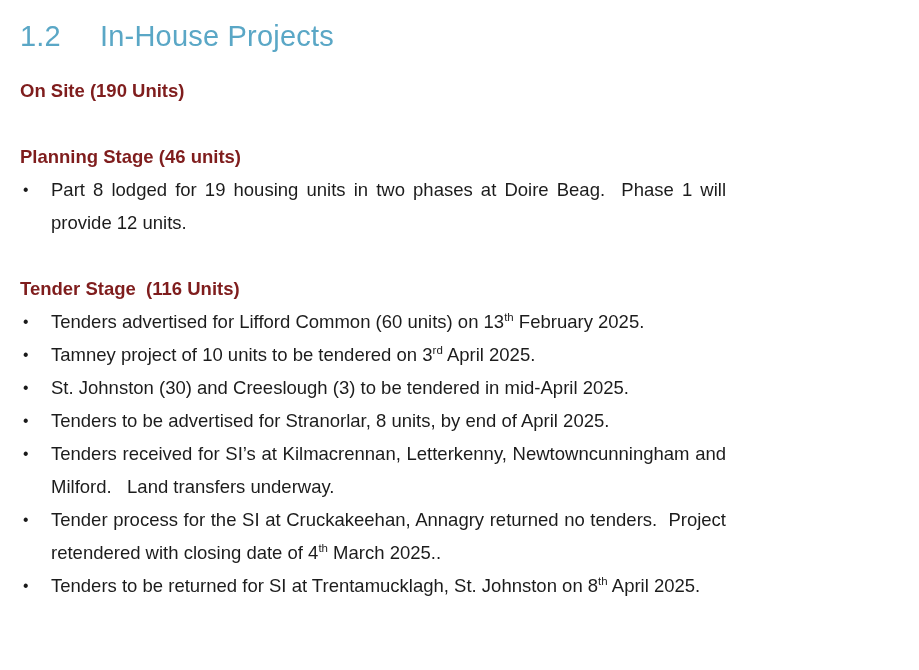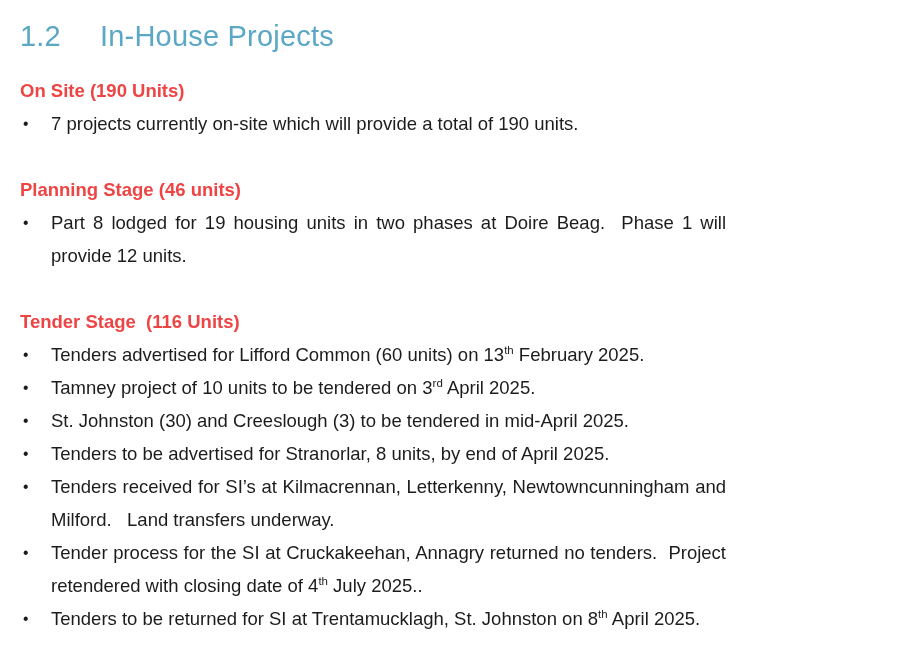--- a/index.html
+++ b/index.html
@@ -31,21 +31,21 @@
     display: inline-block;
     width: 80px;
   }
   section.doc-section { margin-top: 0; }
   section.doc-section + section.doc-section { margin-top: 33px; }
   h2.section-title {
     font-size: 18.5px;
     line-height: 33px;
     font-weight: 700;
     margin: 0;
-    color: #ef4444;
+    color: #7f1d1d;
     white-space: pre-wrap;
   }
   ul.bullet-list {
     list-style: none;
     margin: 0;
     padding: 0 0 0 31px;
   }
   ul.bullet-list li {
     position: relative;
     font-size: 18.5px;
@@ -71,38 +71,35 @@
 </head>
 <body style="color: rgb(28, 28, 28);">
 
 <main class="page">
   <h1 class="doc-heading" style="color: rgb(90, 167, 198);">
     <span class="heading-number">1.2</span><span>In-House Projects</span>
   </h1>
   <div id="doc-body">
   <section class="doc-section">
     <h2 class="section-title">On Site (190 Units)</h2>
-    <ul class="bullet-list">
-          <li><span>7 projects currently on-site which will provide a total of 190 units.</span></li>
-        </ul>
   </section>
 
   <section class="doc-section">
     <h2 class="section-title">Planning Stage (46 units)</h2>
     <ul class="bullet-list">
           <li><span>Part 8 lodged for 19 housing units in two phases at Doire Beag.&nbsp; Phase 1 will provide 12 units.</span></li>
         </ul>
   </section>
 
   <section class="doc-section">
     <h2 class="section-title">Tender Stage&nbsp; (116 Units)</h2>
     <ul class="bullet-list">
           <li><span>Tenders advertised for Lifford Common (60 units) on 13</span><sup>th</sup><span> February 2025.</span></li>
           <li><span>Tamney project of 10 units to be tendered on 3</span><sup>rd</sup><span> April 2025.</span></li>
           <li><span>St. Johnston (30) and Creeslough (3) to be tendered in mid-April 2025.</span></li>
           <li><span>Tenders to be advertised for Stranorlar, 8 units, by end of April 2025.</span></li>
           <li><span>Tenders received for SI’s at Kilmacrennan, Letterkenny, Newtowncunningham and Milford.&nbsp;&nbsp; Land transfers underway.</span></li>
-          <li><span>Tender process for the SI at Cruckakeehan, Annagry returned no tenders.&nbsp; Project retendered with closing date of 4</span><sup>th</sup><span> July 2025..</span></li>
+          <li><span>Tender process for the SI at Cruckakeehan, Annagry returned no tenders.&nbsp; Project retendered with closing date of 4</span><sup>th</sup><span> March 2025..</span></li>
           <li><span>Tenders to be returned for SI at Trentamucklagh, St. Johnston on 8</span><sup>th</sup><span> April 2025.</span></li>
         </ul>
   </section>
 </div>
 </main>
 
 </body></html>

